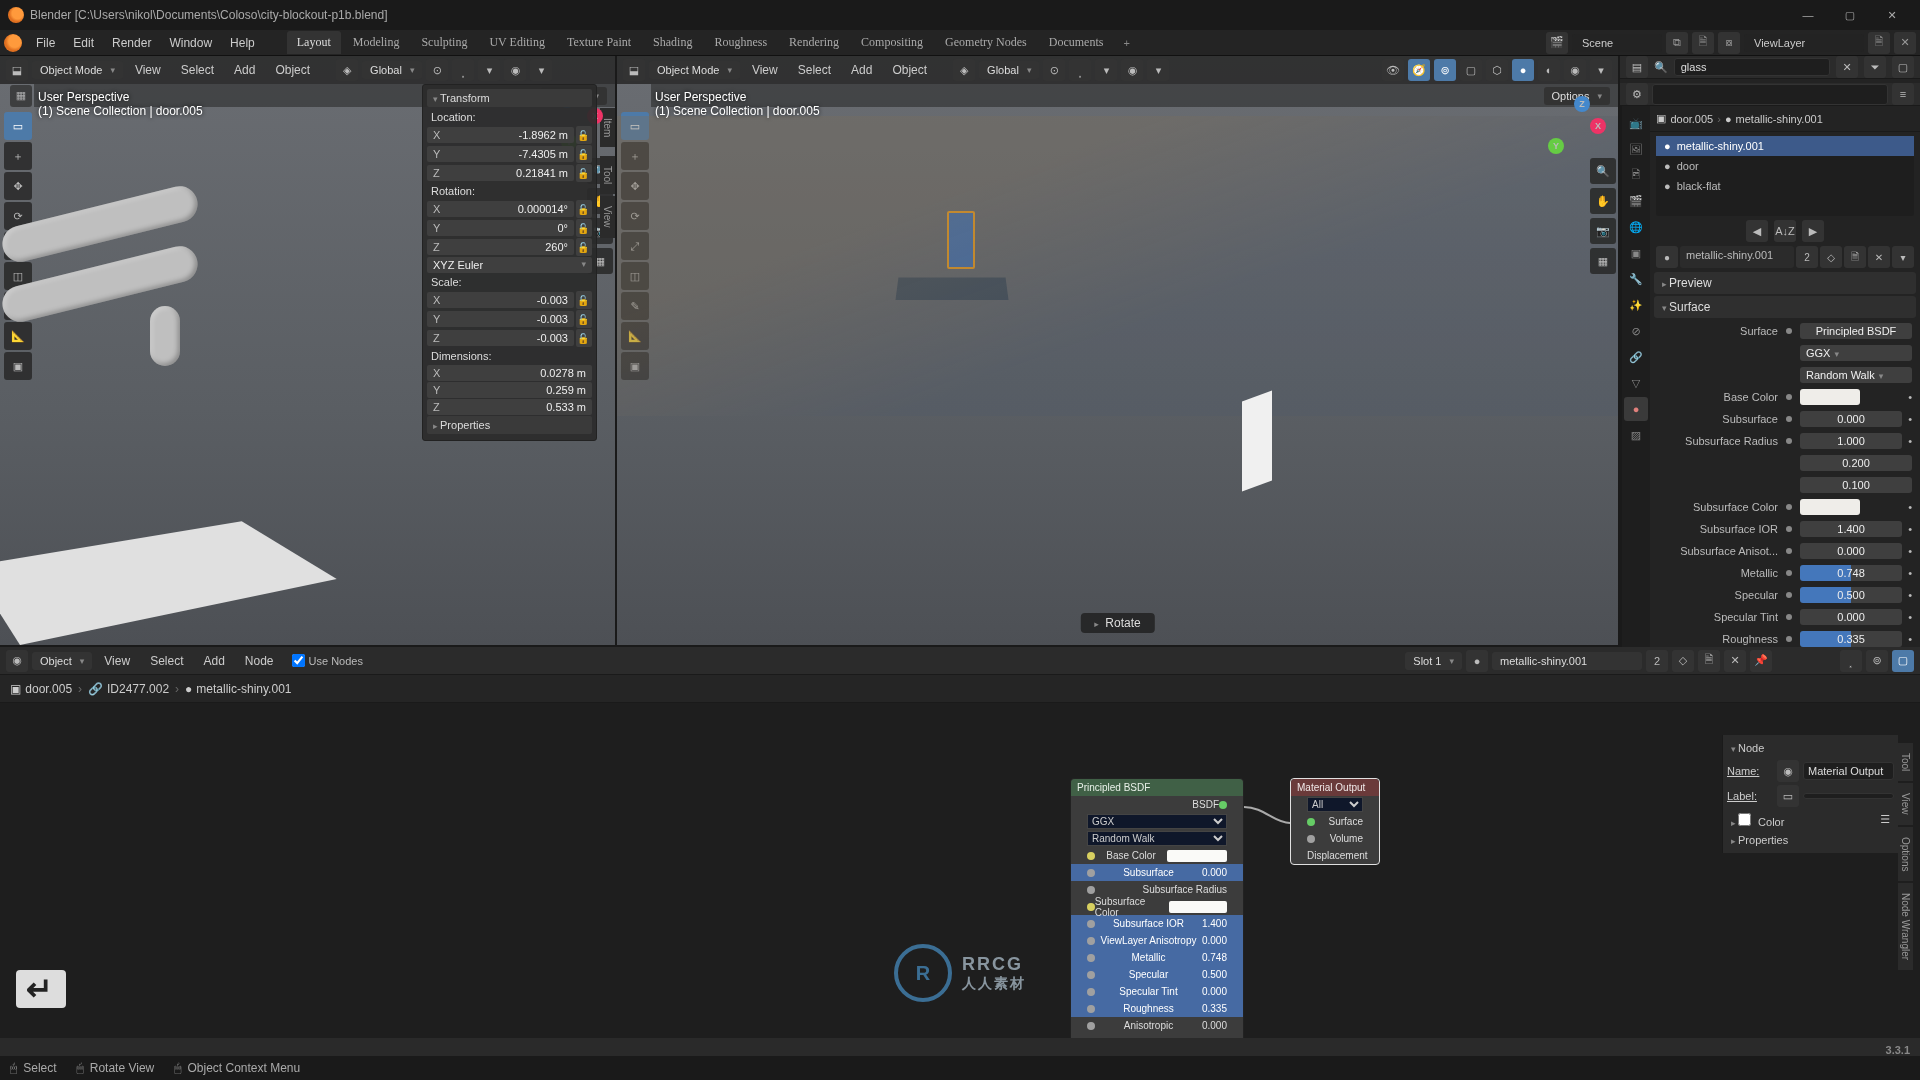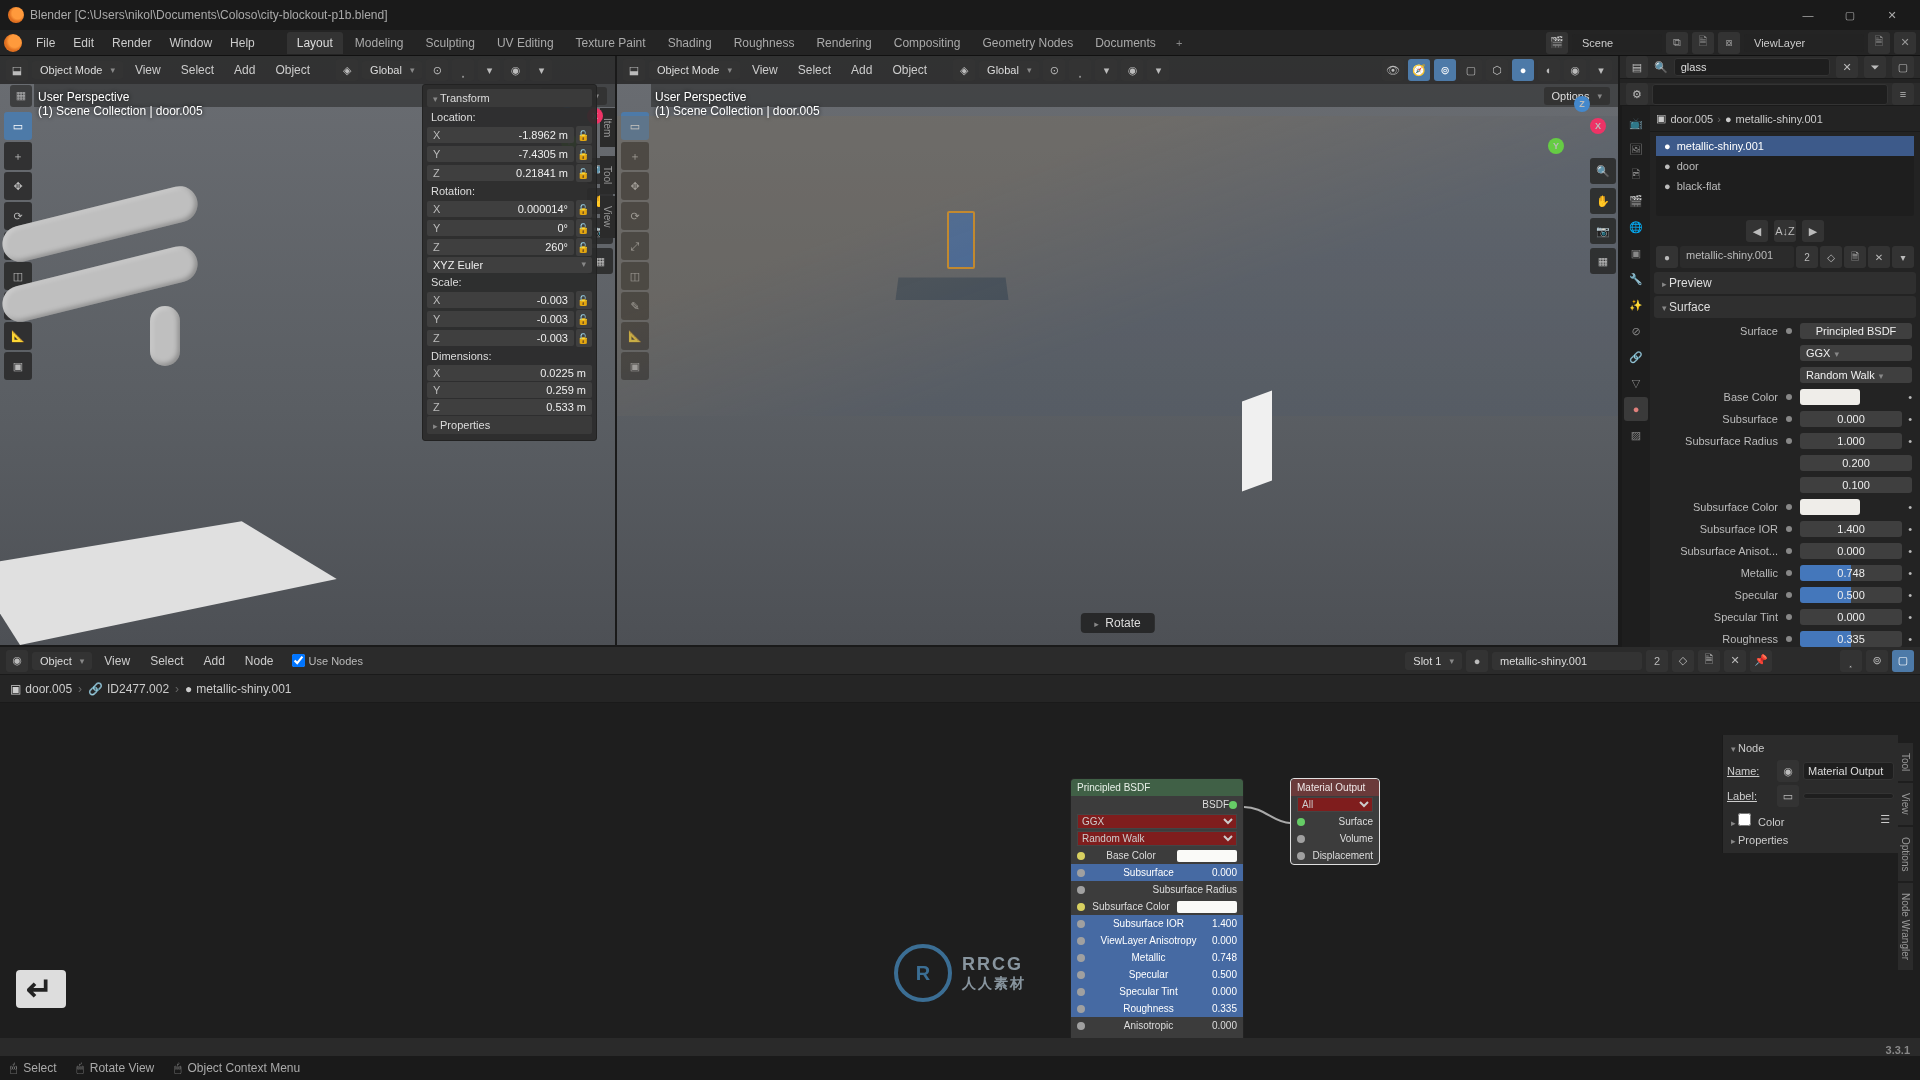--- a/index.html
+++ b/index.html
@@ -11,21 +11,21 @@
 .blender-logo { width: 16px; height: 16px; background: radial-gradient(circle at 60% 40%, #ff9a3c 40%, #e07020 60%); border-radius: 50%; }
 .titlebar-title { color: #aaa; font-size: 12px; }
 .titlebar-right { display: flex; gap: 2px; }
 .win-btn { width: 40px; height: 22px; display: flex; align-items: center; justify-content: center; color: #aaa; }
 
 
 .topmenu { height: 26px; background: #242424; display: flex; align-items: center; padding: 0 4px; border-bottom: 1px solid #111; }
 .topmenu-left { display: flex; gap: 2px; align-items: center; }
 .topmenu-left .logo2 { width: 18px; height: 18px; background: radial-gradient(circle at 60% 40%, #ff9a3c 40%, #e07020 60%); border-radius: 50%; margin-right: 4px; }
 .menu-item { padding: 4px 8px; color: #ccc; font-size: 12px; }
-.workspace-tab { padding: 4px 10px; color: #aaa; font-size: 12px; }
+.workspace-tab { padding: 4px 10px; color: #aaa; font-size: 12px; font-family: Liberation Serif, serif; }
 .workspace-tab.active { background: #333; color: #ddd; border-radius: 3px 3px 0 0; }
 .tab-plus { padding: 4px 8px; color: #888; }
 .topmenu-right { margin-left: auto; display: flex; gap: 4px; align-items: center; }
 .scenebox { background: #232323; padding: 3px 10px; border-radius: 3px; color: #ccc; width: 90px; }
 .icon-btn-sm { width: 22px; height: 22px; background: #333; display: flex; align-items: center; justify-content: center; border-radius: 3px; color: #999; }
 .dropdown { background: #333; padding: 3px 8px; border-radius: 3px; color: #ddd; display: flex; align-items: center; gap: 4px; }
 .chev::after { content: "▾"; margin-left: 4px; color: #888; font-size: 9px; }
 .icon-btn { width: 22px; height: 22px; background: #333; border-radius: 3px; display: flex; align-items: center; justify-content: center; color: #bbb; }
 .icon-btn.active { background: #4d7aa8; color: #fff; }
 .spacer { flex: 1; }
@@ -83,25 +83,25 @@
 
 .big-overlay { position: absolute; left: 8px; bottom: 30px; font-size: 42px; font-weight: bold; color: #fff; letter-spacing: 3px; display: flex; align-items: center; }
 .big-overlay .keycap { background: #ddd; color: #222; border-radius: 4px; padding: 0 10px; margin-left: 8px; font-size: 32px;}
 
 .node-box { position: absolute; background: #3c3c3c; border: 1px solid #222; border-radius: 4px; font-size: 10px; color: #ddd; }
 .node-box.bsdf { left: 1070px; top: 75px; width: 174px; }
 .node-box.out { left: 1290px; top: 75px; width: 90px; }
 .node-hdr { padding: 3px 6px; font-size: 10px; border-radius: 4px 4px 0 0; }
 .node-hdr.green { background: #406046; color: #e8f0e8; }
 .node-hdr.red { background: #6a3a3a; color: #f0e8e8; }
-.node-row { display: flex; justify-content: space-between; padding: 1px 6px; align-items: center; height: 17px; }
+.node-row { display: flex; justify-content: space-between; padding: 1px 16px; align-items: center; height: 17px; }
 .node-row.hi { background: #466aa3; color: #fff; }
 .node-row .dot { width: 8px; height: 8px; border-radius: 50%; background: #a0a0a0; }
 .node-row .swatch { width: 60px; height: 12px; background: #fafaf8; border-radius: 2px; }
-.node-row select { background: #7f1d1d; border: 1px solid #444; color: #ccc; font-size: 10px; width: 100%; }
+.node-row select { background: #0f172a; border: 1px solid #444; color: #ccc; font-size: 10px; width: 100%; }
 .node-link { position: absolute; left: 1244px; top: 92px; width: 45px; height: 30px; border: none; }
 .node-link svg { overflow: visible; }
 
 
 .ne-side { position: absolute; right: 22px; top: 32px; width: 176px; background: #2b2b2b; border-left: 1px solid #1a1a1a; padding: 4px; z-index: 5;}
 .ne-side-hdr { padding: 3px 4px; color: #ccc; }
 .ne-side-row { display: flex; gap: 4px; margin: 3px 0; align-items: center; }
 .ne-side-row label { width: 46px; color: #ccc; font-size: 11px; text-decoration: underline; }
 .ne-side-row .inp { flex:1; background: #1e1e1e; border: 1px solid #333; padding: 2px 4px; color: #ddd; border-radius: 3px; font-size: 11px; }
 .ne-edge-tabs { position: absolute; right: 0; top: 40px; width: 22px; }
@@ -324,21 +324,21 @@
           <div class="nfield">
             <span class="nfield-label">Z</span>
             <span>-0.003</span>
           </div>
           <div class="nlock">🔓</div>
         </div>
     <div class="npanel-sub">Dimensions:</div>
     <div class="nrow">
           <div class="nfield">
             <span class="nfield-label">X</span>
-            <span>0.0225 m</span>
+            <span>0.0278 m</span>
           </div>
         </div>
     <div class="nrow">
           <div class="nfield">
             <span class="nfield-label">Y</span>
             <span>0.259 m</span>
           </div>
         </div>
     <div class="nrow">
           <div class="nfield">

